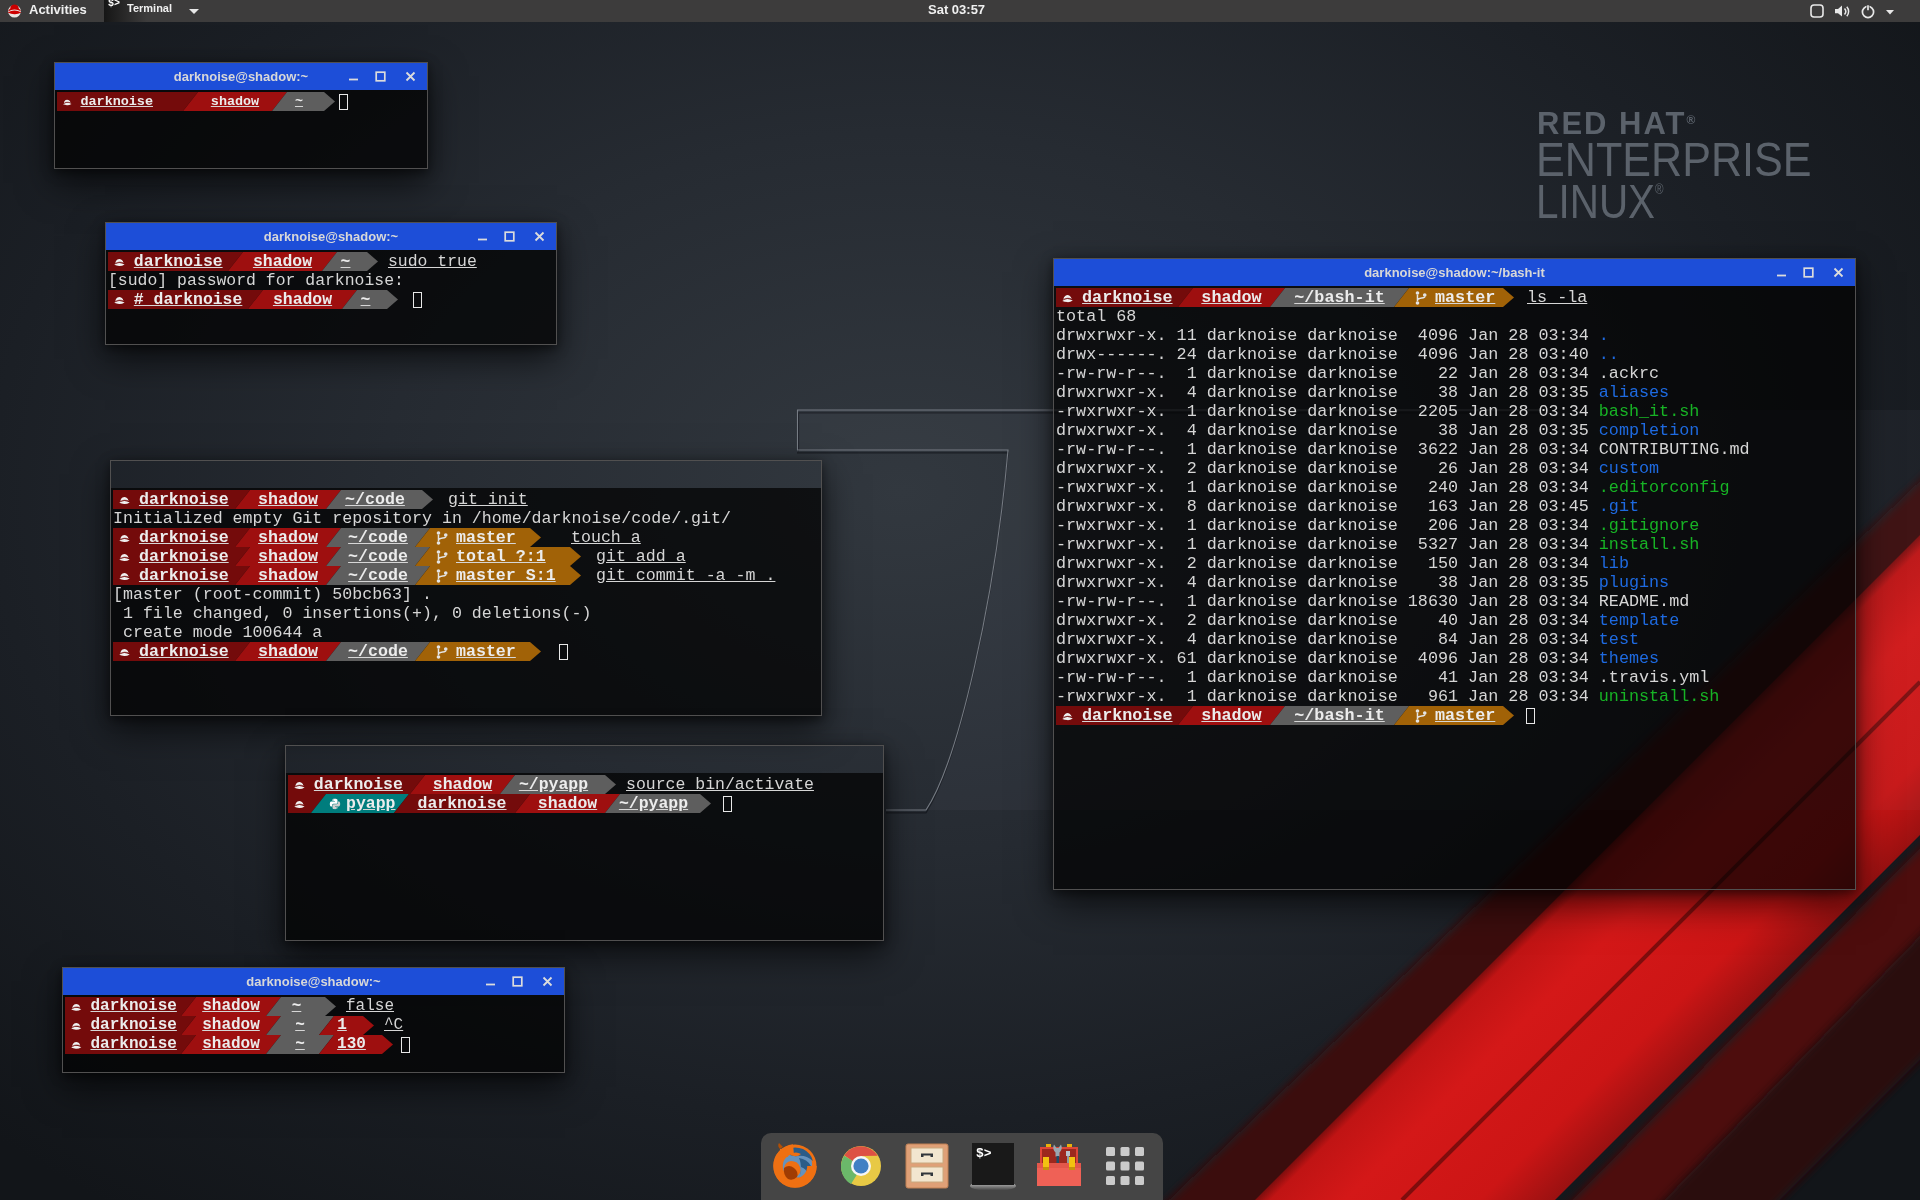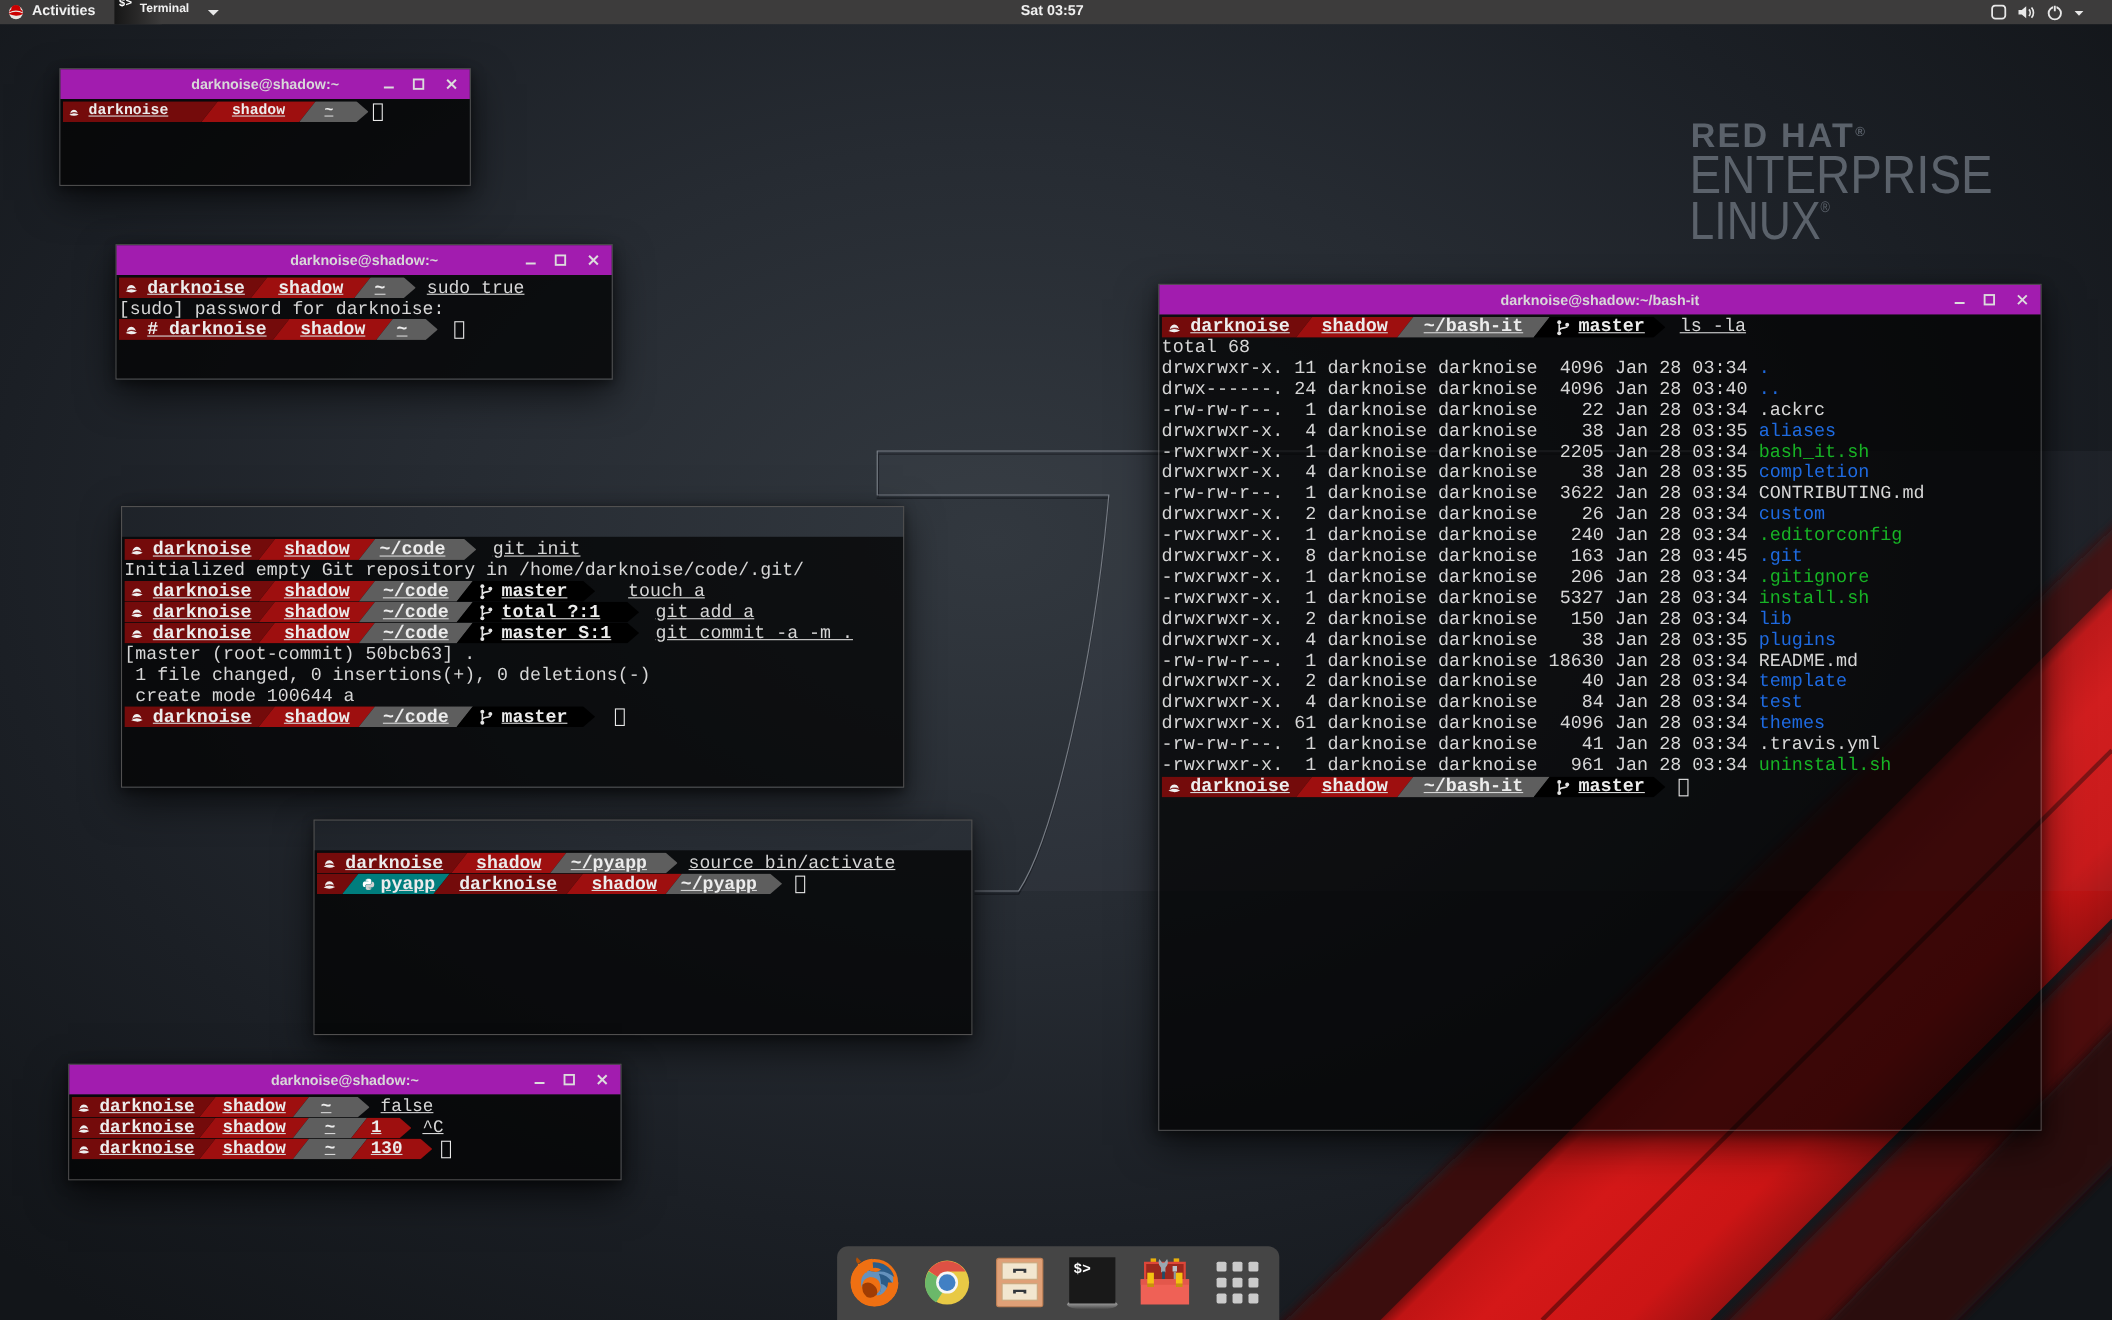--- a/index.html
+++ b/index.html
@@ -8,28 +8,28 @@
 #wallsvg{position:absolute;left:0;top:0;}
 .logo{position:absolute;color:#5b626b;font-family:"Liberation Sans",sans-serif;}
 #topbar{position:absolute;left:0;top:0;width:1920px;height:22px;background:#3d3c3c;font-family:"Liberation Sans",sans-serif;color:#f0f0f0;z-index:50;}
 #topbar .act{position:absolute;left:29px;top:2px;font-size:13px;font-weight:bold;}
 #topbar .appgrad{position:absolute;left:104px;top:0;width:43px;height:22px;background:linear-gradient(90deg,#161616,#3d3c3c);}
 #topbar .termlbl{position:absolute;left:127px;top:2px;font-size:11px;font-weight:bold;}
 #topbar .clock{position:absolute;left:928px;top:2px;font-size:13px;font-weight:bold;}
 #topbar .caret{position:absolute;width:0;height:0;border-left:5px solid transparent;border-right:5px solid transparent;border-top:5px solid #e8e8e8;}
 
 .win{position:absolute;border:1px solid #515050;box-shadow:0 14px 34px rgba(0,0,0,.62),0 3px 10px rgba(0,0,0,.5);z-index:10;}
-.tb{position:absolute;left:0;top:0;right:0;height:27px;background:#a21caf;display:flex;align-items:center;justify-content:center;font-family:"Liberation Sans",sans-serif;font-size:13px;font-weight:bold;color:#d8d8d8;}
+.tb{position:absolute;left:0;top:0;right:0;height:27px;background:#1d4ed8;display:flex;align-items:center;justify-content:center;font-family:"Liberation Sans",sans-serif;font-size:13px;font-weight:bold;color:#d8d8d8;}
 .ct{position:absolute;left:0;top:27px;right:0;bottom:0;background:rgba(2,2,2,0.72);color:#d6d6d6;font-family:"Liberation Mono",monospace;padding:2px 0 0 2px;white-space:pre;}
 .wb{position:absolute;top:7px;width:13px;height:13px;}
 .line{display:flex;height:19px;line-height:19px;align-items:center;text-decoration:underline;}
 .sg{height:19px;line-height:19px;clip-path:polygon(15px 0,100% 0,calc(100% - 15px) 100%,0 100%);margin-left:-15px;position:relative;display:flex;align-items:center;}
 .sg.f{clip-path:polygon(0 0,100% 0,calc(100% - 15px) 100%,0 100%);margin-left:0;}
 .sg.a{clip-path:polygon(15px 0,calc(100% - 11px) 0,100% 50%,calc(100% - 11px) 100%,0 100%);}
-.dr{background:#740b0b;} .br{background:#9e0f0f;} .gy{background:#5e5e5e;} .gg{background:#000000;} .tl{background:#007d7d;}
+.dr{background:#740b0b;} .br{background:#9e0f0f;} .gy{background:#5e5e5e;} .gg{background:#a16207;} .tl{background:#007d7d;}
 .ctext{color:#ececec;font-weight:bold;}
 .cur{display:inline-block;width:9px;height:16px;border:1.5px solid #e8e8e8;vertical-align:-2px;margin-left:1px;}
 .blu{color:#1e6ae0;} .grn{color:#17b325;}
 
 #dock{position:absolute;left:761px;top:1133px;width:402px;height:67px;background:#454545;border-radius:10px 10px 0 0;z-index:40;}
 .dicon{position:absolute;top:10px;}
 </style></head>
 <body>
 <div id="desk">
 <svg id="wallsvg" width="1920" height="1200">
@@ -263,21 +263,21 @@
             <path d="M2.6,8.6 Q2.9,4.8 5.4,3.4 Q8,1.9 10.7,3.5 Q12.9,4.9 13.3,7.8 Q10.5,6.7 8,6.9 Q5.3,7.1 2.6,8.6Z" fill="#efefef"></path>
             <path d="M1.2,10.2 Q4.6,7.7 8,7.8 Q11.5,7.9 14.8,9.7 Q11,12 7.6,11.7 Q4.2,11.4 1.2,10.2Z" fill="#efefef"></path>
             <path d="M3.4,8.0 Q5.7,6.9 8,6.8 Q10.3,6.7 12.6,7.5" stroke="#740b0b" stroke-width="0.9" fill="none"></path>
           </svg><span class="ctext">darknoise</span></div><div class="sg br" style="width:100px;justify-content:center;"><span class="ctext">shadow</span></div><div class="sg gy" style="width:68px;justify-content:center;"><span class="ctext">~</span></div><div class="sg a br" style="width:55px;justify-content:center;padding-right:9px;"><span class="ctext">1</span></div><span style="margin-left:10px">^C</span></div><div class="line"><div class="sg f dr" style="width:131px;justify-content:flex-start;"><svg class="hat" viewBox="0 0 16 14" style="width:0.78em;height:0.65em;margin:1px 8px 0 5px;flex:none">
             <path d="M2.6,8.6 Q2.9,4.8 5.4,3.4 Q8,1.9 10.7,3.5 Q12.9,4.9 13.3,7.8 Q10.5,6.7 8,6.9 Q5.3,7.1 2.6,8.6Z" fill="#efefef"></path>
             <path d="M1.2,10.2 Q4.6,7.7 8,7.8 Q11.5,7.9 14.8,9.7 Q11,12 7.6,11.7 Q4.2,11.4 1.2,10.2Z" fill="#efefef"></path>
             <path d="M3.4,8.0 Q5.7,6.9 8,6.8 Q10.3,6.7 12.6,7.5" stroke="#740b0b" stroke-width="0.9" fill="none"></path>
           </svg><span class="ctext">darknoise</span></div><div class="sg br" style="width:100px;justify-content:center;"><span class="ctext">shadow</span></div><div class="sg gy" style="width:68px;justify-content:center;"><span class="ctext">~</span></div><div class="sg a br" style="width:74px;justify-content:center;padding-right:9px;"><span class="ctext">130</span></div><span class="cur" style="margin-left:8px"></span></div></div>
   </div>
 
-<div class="win" style="left:1053px;top:258px;width:803px;height:770px;">
+<div class="win" style="left:1053px;top:258px;width:803px;height:632px;">
     <div class="tb">darknoise@shadow:~/bash-it<svg class="wb" style="right:67px" viewBox="0 0 13 13">
         <line x1="2" y1="9.5" x2="11" y2="9.5" stroke="#dcdcdc" stroke-width="1.8"></line>
       </svg><svg class="wb" style="right:40px" viewBox="0 0 13 13">
         <rect x="2.2" y="2.2" width="8.6" height="8.6" fill="none" stroke="#dcdcdc" stroke-width="1.7"></rect>
       </svg><svg class="wb" style="right:10px" viewBox="0 0 13 13">
         <path d="M2.5,2.5 L10.5,10.5 M10.5,2.5 L2.5,10.5" stroke="#dcdcdc" stroke-width="1.8"></path>
       </svg></div>
     <div class="ct" style="font-size:16.76px;line-height:19px;"><div class="line"><div class="sg f dr" style="width:137px;justify-content:flex-start;"><svg class="hat" viewBox="0 0 16 14" style="width:0.78em;height:0.65em;margin:1px 8px 0 5px;flex:none">
             <path d="M2.6,8.6 Q2.9,4.8 5.4,3.4 Q8,1.9 10.7,3.5 Q12.9,4.9 13.3,7.8 Q10.5,6.7 8,6.9 Q5.3,7.1 2.6,8.6Z" fill="#efefef"></path>
             <path d="M1.2,10.2 Q4.6,7.7 8,7.8 Q11.5,7.9 14.8,9.7 Q11,12 7.6,11.7 Q4.2,11.4 1.2,10.2Z" fill="#efefef"></path>

